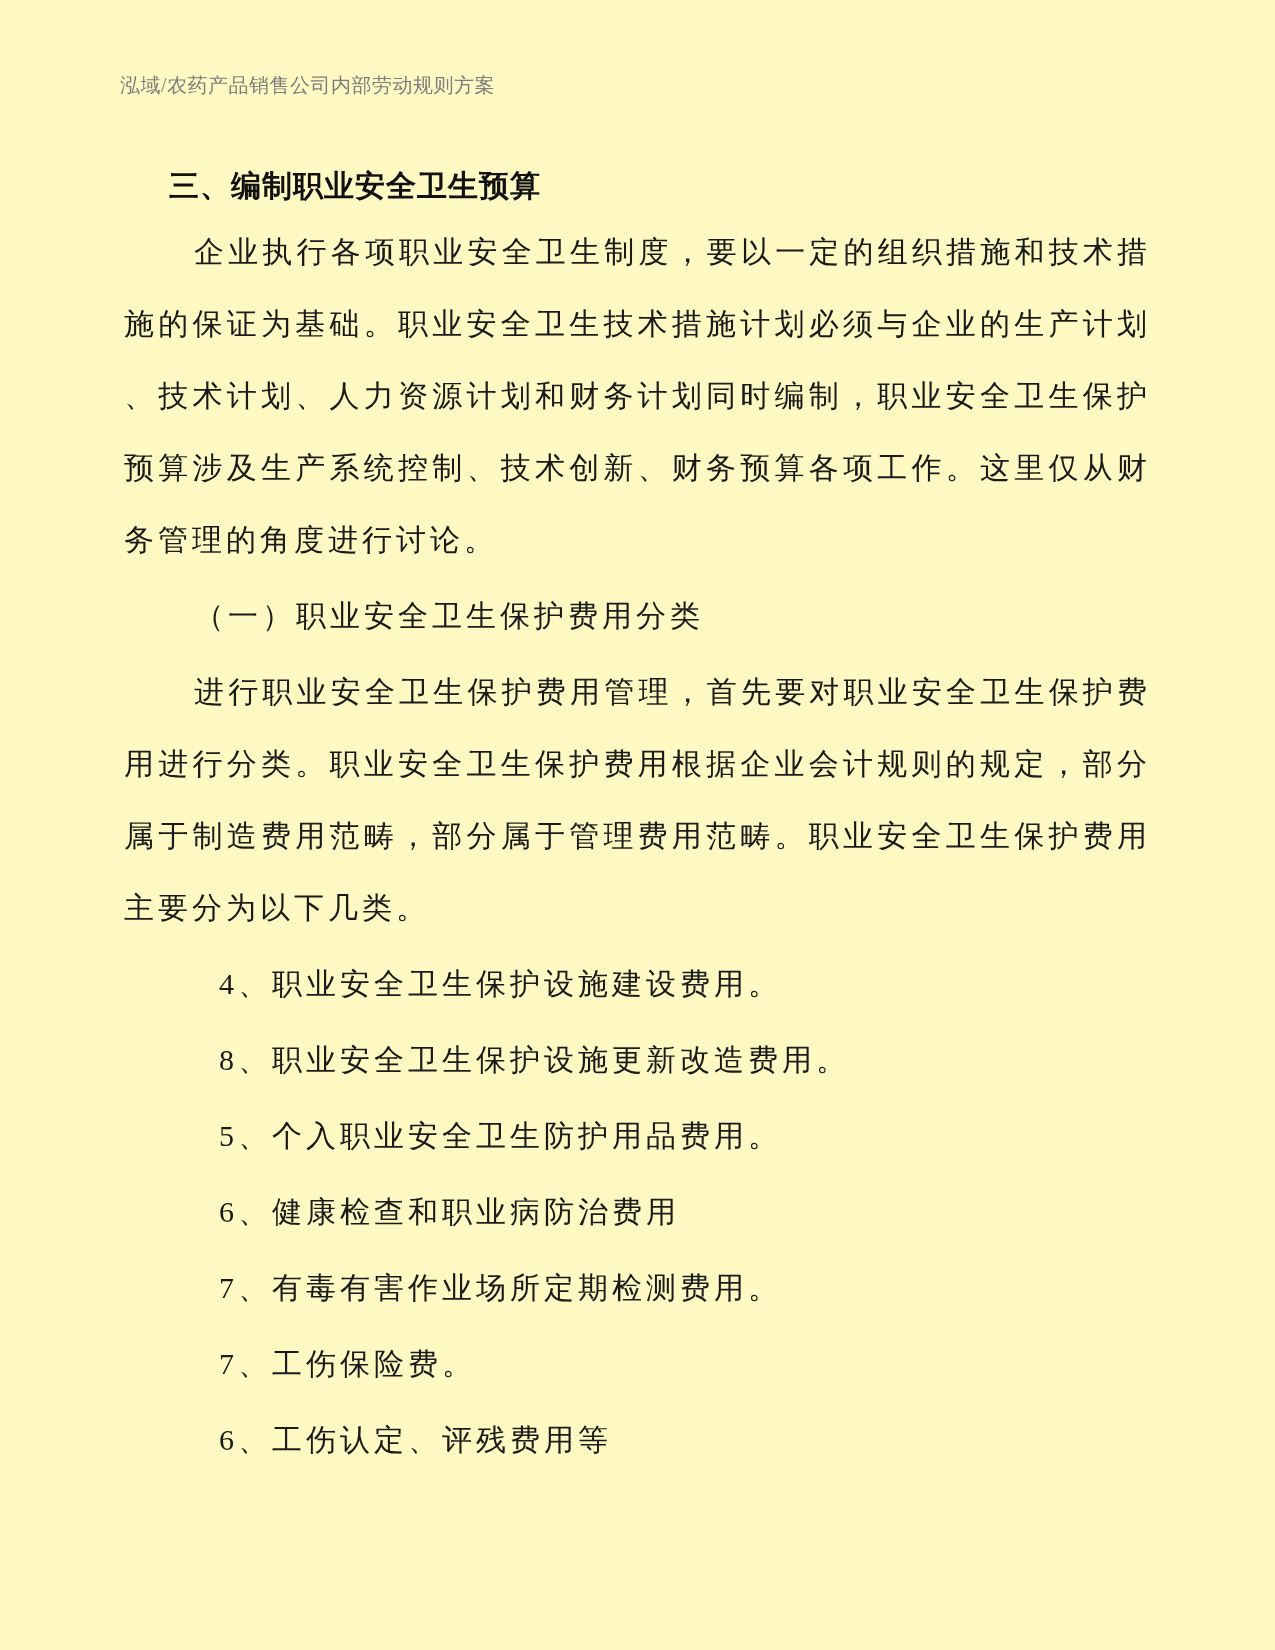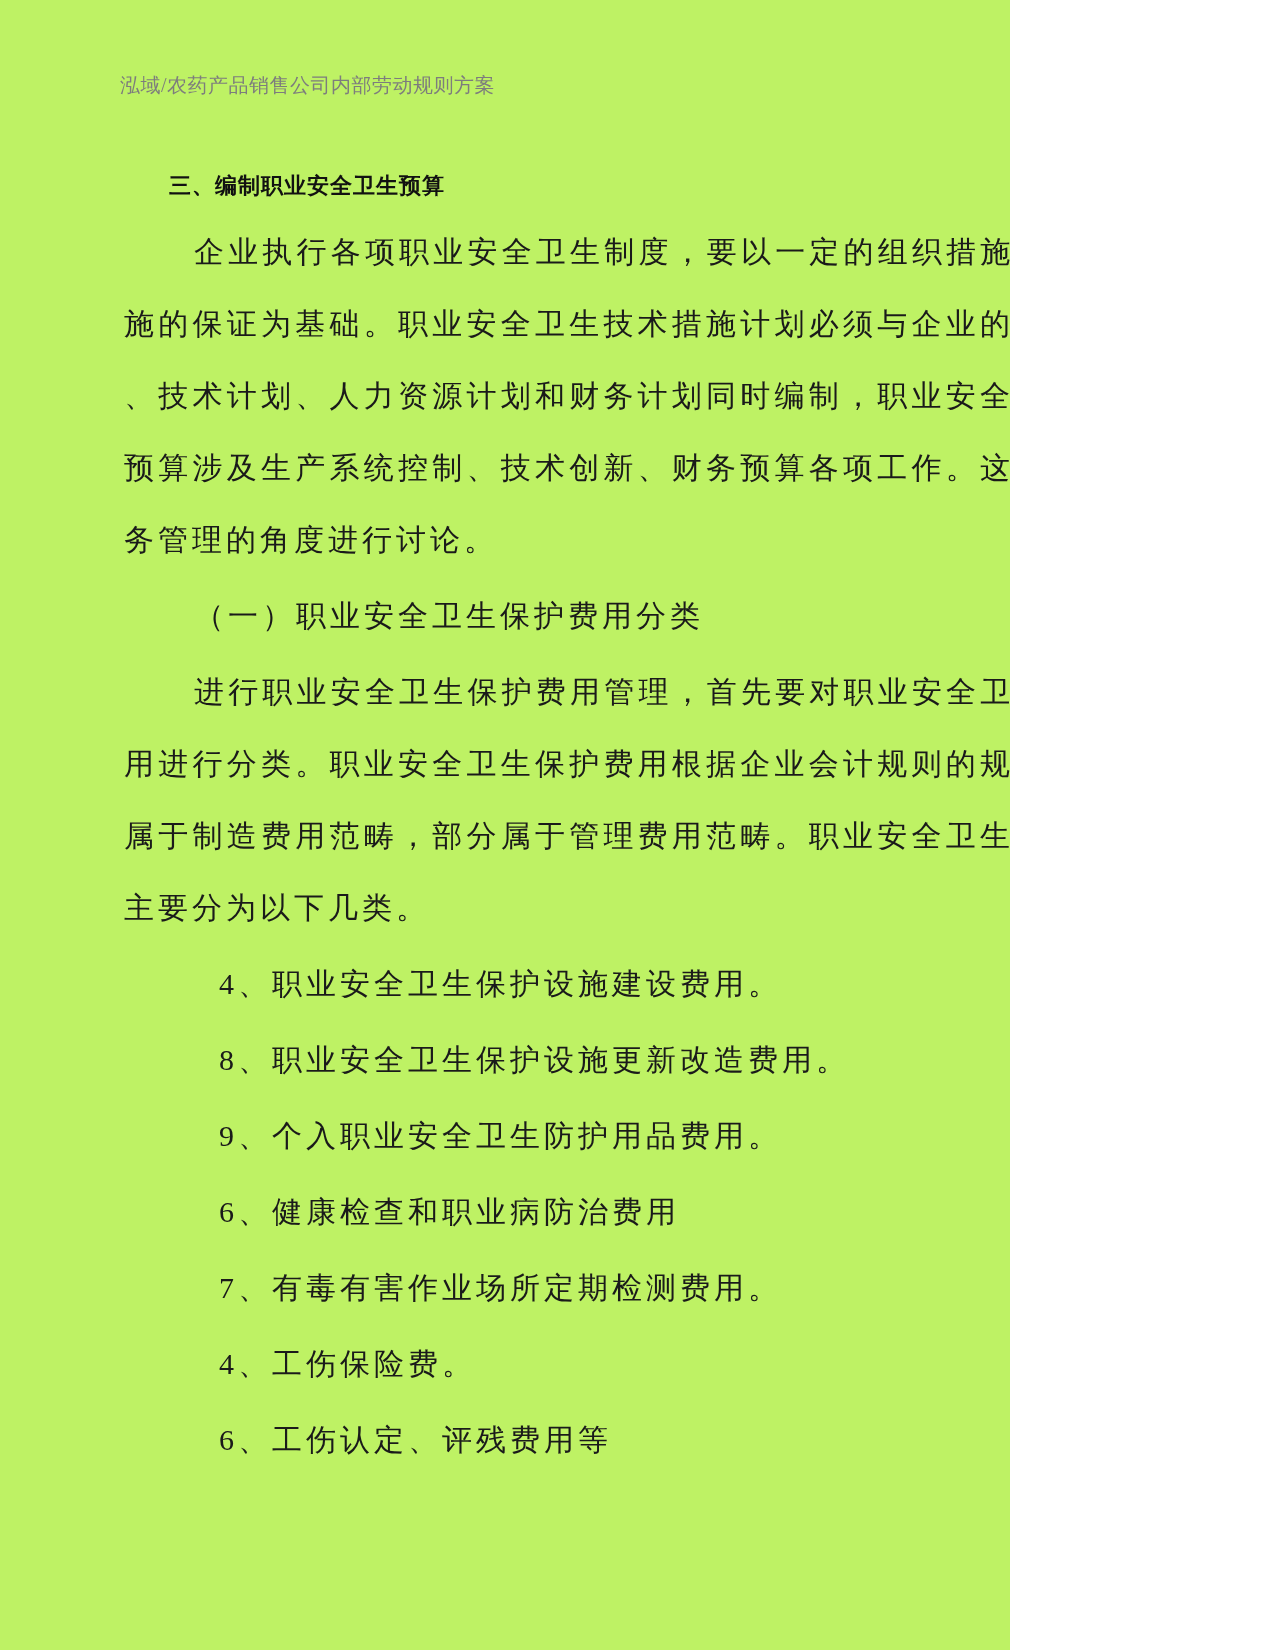--- a/index.html
+++ b/index.html
@@ -2,23 +2,23 @@
 <html><head>
 <meta charset="utf-8">
 <style>
   html, body {
     margin: 0;
     padding: 0;
     background: #ffffff;
   }
   .page {
     position: relative;
-    width: 1010px;
+    width: 1275px;
     height: 1650px;
-    background: #bef264;
+    background: #fef9c3;
     overflow: hidden;
     font-family: "Liberation Serif", "DejaVu Serif", serif;
   }
   .page-header {
     position: absolute;
     left: 120px;
     top: 72px;
     font-size: 20px;
     letter-spacing: 0.5px;
     color: #7d7d7d;
@@ -27,21 +27,21 @@
   .content {
     position: absolute;
     left: 120px;
     top: 160px;
     width: 1035px;
     color: #1a1a1a;
   }
   .section-heading {
     margin: 0;
     padding-left: 49px;
-    font-size: 22px;
+    font-size: 30px;
     font-weight: bold;
     line-height: 52px;
     letter-spacing: 1px;
     color: #111111;
   }
   .para {
     margin: 4px;
     font-size: 30px;
     line-height: 72px;
     letter-spacing: 4px;
@@ -70,21 +70,21 @@
     <h2 class="section-heading">三、编制职业安全卫生预算</h2>
 
     <p class="para indent">企业执行各项职业安全卫生制度，要以一定的组织措施和技术措施的保证为基础。职业安全卫生技术措施计划必须与企业的生产计划、技术计划、人力资源计划和财务计划同时编制，职业安全卫生保护预算涉及生产系统控制、技术创新、财务预算各项工作。这里仅从财务管理的角度进行讨论。</p>
 
     <p class="para indent">（一）职业安全卫生保护费用分类</p>
 
     <p class="para indent">进行职业安全卫生保护费用管理，首先要对职业安全卫生保护费用进行分类。职业安全卫生保护费用根据企业会计规则的规定，部分属于制造费用范畴，部分属于管理费用范畴。职业安全卫生保护费用主要分为以下几类。</p>
 
     <p class="para item">4、职业安全卫生保护设施建设费用。</p>
     <p class="para item">8、职业安全卫生保护设施更新改造费用。</p>
-    <p class="para item">9、个入职业安全卫生防护用品费用。</p>
+    <p class="para item">5、个入职业安全卫生防护用品费用。</p>
     <p class="para item">6、健康检查和职业病防治费用</p>
     <p class="para item">7、有毒有害作业场所定期检测费用。</p>
-    <p class="para item">4、工伤保险费。</p>
+    <p class="para item">7、工伤保险费。</p>
     <p class="para item">6、工伤认定、评残费用等</p>
 
   </div>
 
 </div>
 
 </body></html>

